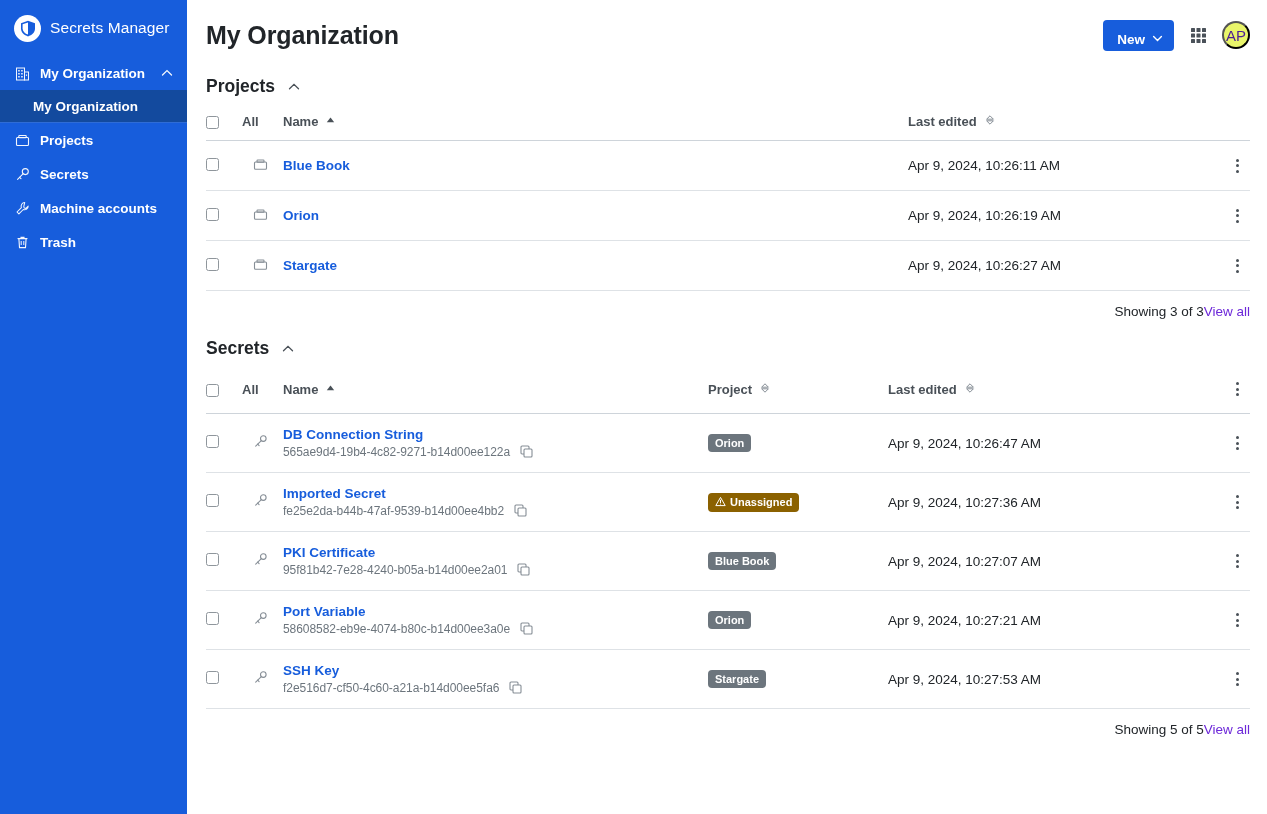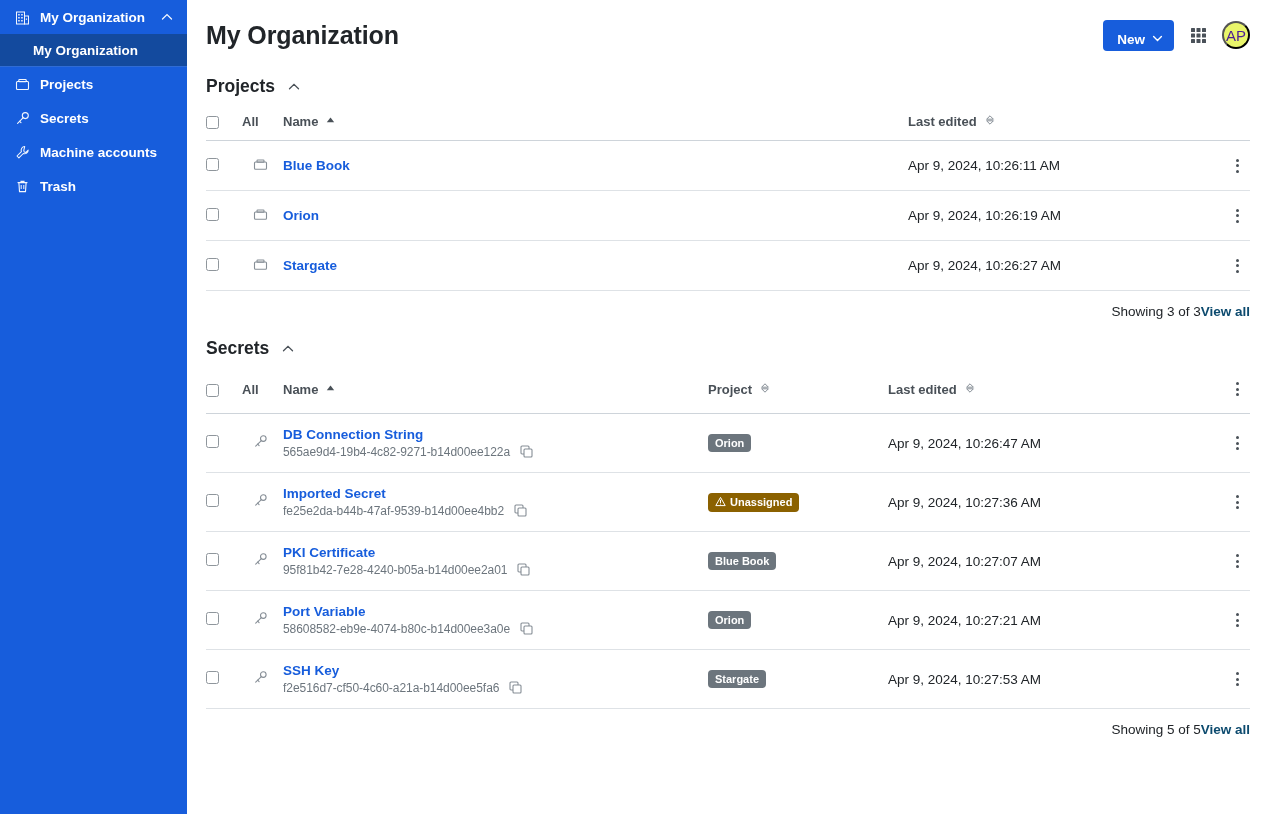--- a/index.html
+++ b/index.html
@@ -168,21 +168,21 @@
   }
   .kebab-dots { display: flex; flex-direction: column; gap: 2.5px; align-items: center; }
   .kebab-dots i { width: 3px; height: 3px; border-radius: 50%; background: #495057; display: block; }
 
   .tbl-footer {
     display: flex; align-items: center; justify-content: flex-end;
     gap: 0;
     padding: 13px 0 0 0;
     font-size: 13.5px; color: #212529;
   }
-  .view-all { color: #0c4a6e; font-weight: 700; cursor: pointer; text-decoration: none; }
+  .view-all { color: #6d28d9; font-weight: 400; cursor: pointer; text-decoration: none; }
 
   
   .col-s-cb { width: 47px; }
   .col-s-icon { width: 30px; }
   .col-s-proj { width: 180px; }
   .col-s-date { width: 320px; }
   .sec-row td { height: 59px; }
 
   .sec-name-wrap { display: flex; flex-direction: column; gap: 2px; }
   .sec-id-row { display: flex; align-items: center; gap: 9px; }
@@ -205,20 +205,29 @@
   }
   .badge.warn { background: #8b6100; }
 </style>
 </head>
 <body>
 
 <div class="app">
 
   <nav class="sidebar">
 
+    <div class="brand">
+      <span class="brand-logo">
+        <svg width="16" height="17" viewBox="0 0 16 17">
+          <path d="M8 0.8 L15 3.2 V8.5 C15 12.4 11.8 15.2 8 16.4 C4.2 15.2 1 12.4 1 8.5 V3.2 Z" fill="#175ddc"></path>
+          <path d="M8 2.4 V14.6 C5 13.5 2.6 11.3 2.6 8.4 V4.3 Z" fill="#ffffff"></path>
+        </svg>
+      </span>
+      <span class="brand-name">Secrets Manager</span>
+    </div>
 
     <div class="nav-item">
       <span class="nav-icon">
         <svg width="15" height="15" viewBox="0 0 15 15">
           <rect x="1.5" y="2" width="8" height="12" fill="none" stroke="#fff" stroke-width="1"></rect>
           <rect x="9.5" y="6" width="4" height="8" fill="none" stroke="#fff" stroke-width="1"></rect>
           <rect x="3.2" y="4" width="1.5" height="1.5" fill="#fff"></rect>
           <rect x="6.2" y="4" width="1.5" height="1.5" fill="#fff"></rect>
           <rect x="3.2" y="7" width="1.5" height="1.5" fill="#fff"></rect>
           <rect x="6.2" y="7" width="1.5" height="1.5" fill="#fff"></rect>

